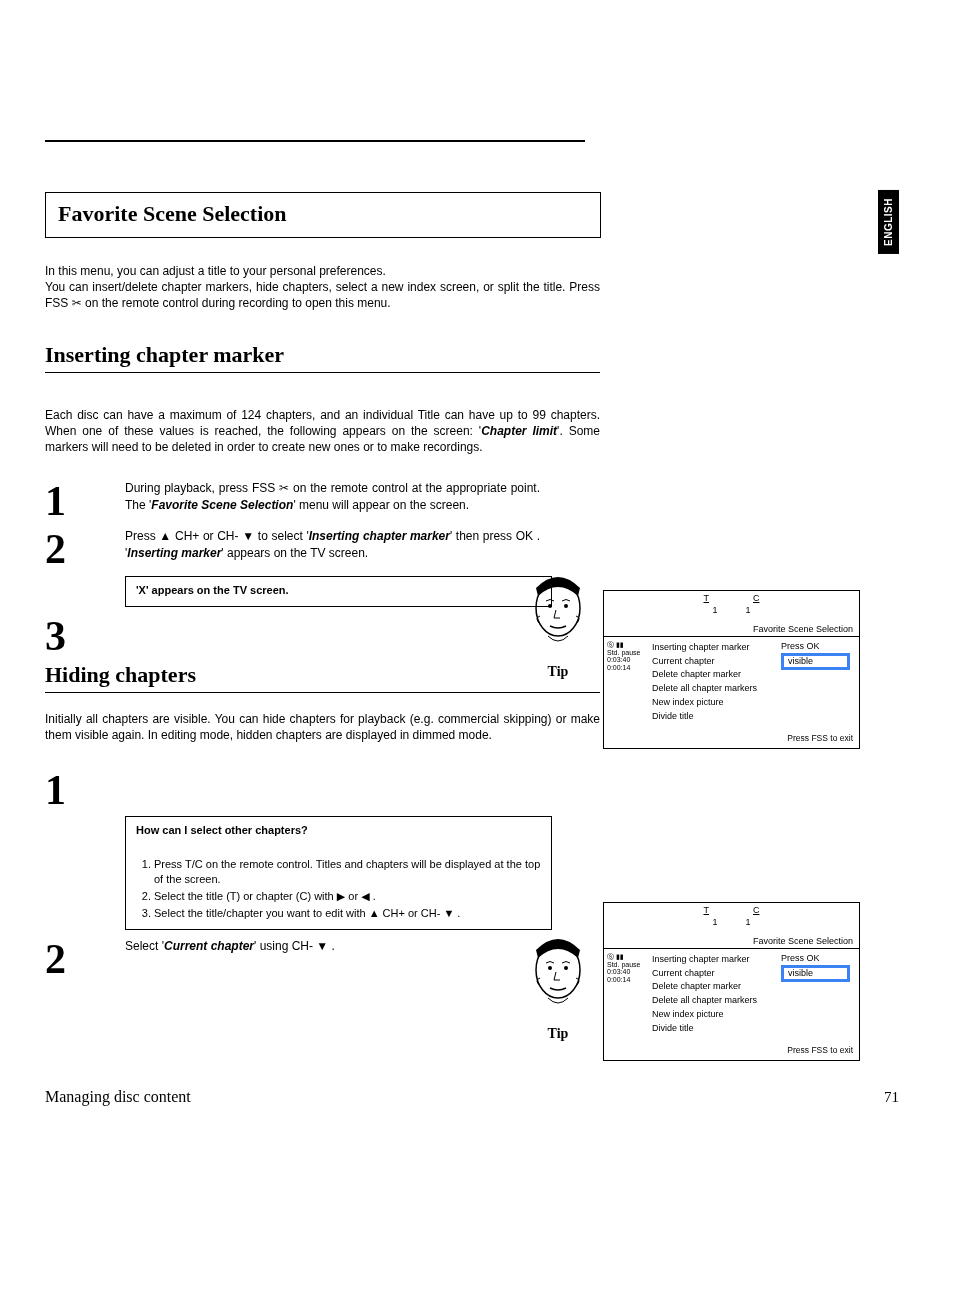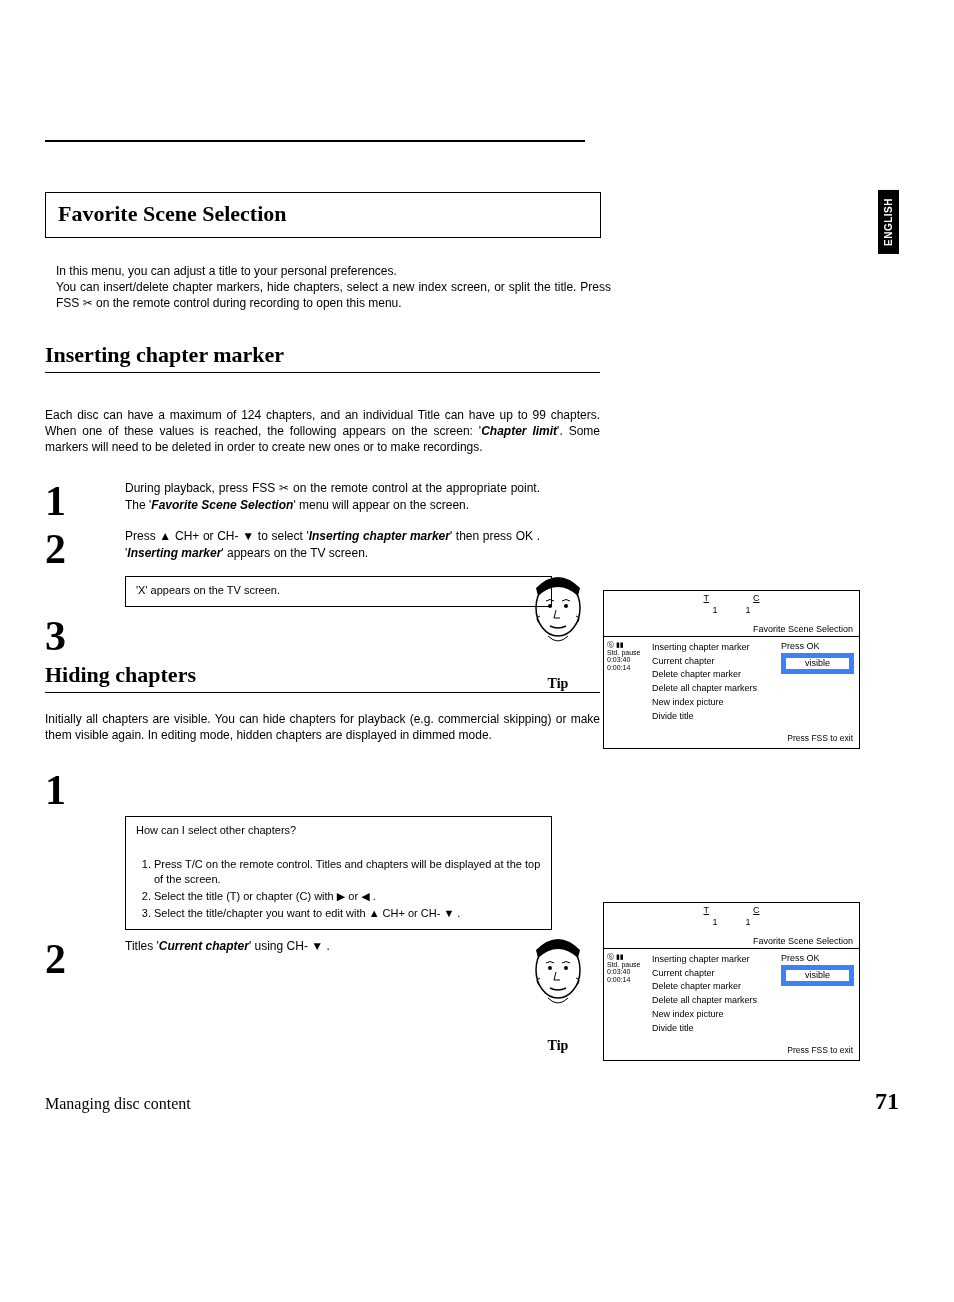--- a/index.html
+++ b/index.html
@@ -43,21 +43,20 @@
     margin: 0;
     font-size: 22px;
     font-weight: bold;
     font-family: Georgia, 'Times New Roman', serif;
   }
   .intro {
     width: 555px;
     text-align: justify;
     line-height: 1.35;
     margin-bottom: 30px;
-    margin-left: 11px;
   }
   h2 {
     font-family: Georgia, 'Times New Roman', serif;
     font-size: 22px;
     font-weight: bold;
     margin: 0 0 2px 0;
     border-bottom: 1px solid #000;
     width: 555px;
     padding-bottom: 4px;
   }
@@ -91,40 +90,40 @@
   .note-box {
     border: 1px solid #000;
     margin-left: 80px;
     width: 405px;
     padding: 6px 10px;
     font-size: 11px;
     line-height: 1.35;
     margin-bottom: 8px;
   }
   .note-box .note-title {
-    font-weight: normal;
+    font-weight: bold;
     margin-bottom: 2px;
   }
   .note-box ol {
     margin: 19px 0 0 0;
     padding-left: 18px;
   }
   .note-box li {
     margin-bottom: 2px;
   }
   .face {
     position: absolute;
     width: 70px;
     text-align: center;
   }
   .tip-label {
     font-family: Georgia, serif;
     font-weight: bold;
     font-size: 14px;
-    margin-top: 20px;
+    margin-top: 8px;
   }
   .menu-box {
     position: absolute;
     width: 255px;
     border: 1px solid #000;
     font-size: 9px;
     line-height: 1.3;
   }
   .menu-header {
     display: flex;
@@ -169,45 +168,44 @@
   }
   .menu-list {
     list-style: none;
     padding: 0;
     margin: 0;
   }
   .menu-list li {
     padding: 1px 0;
   }
   .visible-box {
-    border: 5px solid #3b82f6;
+    border: 3px solid #3b82f6;
     padding: 0 4px;
     display: inline-block;
     width: 55px;
-    text-align: center;
   }
   .menu-bottom {
     text-align: right;
     padding: 6px 6px 4px 0;
     font-size: 8.5px;
   }
   .footer {
     display: flex;
     justify-content: space-between;
     align-items: baseline;
     margin-top: 111px;
   }
   .footer-left {
     font-family: Georgia, serif;
     font-size: 16px;
   }
   .footer-right {
     font-family: Georgia, serif;
-    font-size: 24px;
-    font-weight: bold;
+    font-size: 15px;
+    font-weight: normal;
   }
   .scissors {
     font-family: Arial, sans-serif;
   }
   .b { font-weight: normal; }
   .bi { font-weight: bold; font-style: italic; }
   .symbols { font-family: Arial, sans-serif; }
   svg.face-svg { width: 65px; height: 85px; }
 </style>
 </head>
@@ -342,21 +340,21 @@
       </li>
       <li>
         <span>Select the title/chapter you want to edit with </span><span class="symbols">▲</span> <span class="b">CH+</span><span> or </span><span class="b">CH-</span> <span class="symbols">▼</span><span> .</span>
       </li>
     </ol>
   </div>
 
   <div class="step-row">
     <div class="step-num">2</div>
     <div class="step-body">
-      <span>Titles '</span><span class="bi">Current chapter</span><span>' using </span>
+      <span>Select '</span><span class="bi">Current chapter</span><span>' using </span>
       <span class="b">CH-</span>
       <span class="symbols">▼</span>
       <span> .</span>
     </div>
   </div>
 
   <div class="face" style="left:523px; top:930px;">
     <svg class="face-svg" viewBox="0 0 65 85">
       <ellipse cx="32" cy="40" rx="22" ry="28" fill="none" stroke="#000" stroke-width="1.5"></ellipse>
       <path d="M 10 20 Q 32 -2 54 20 L 52 28 Q 32 10 12 28 Z" fill="#000"></path>

